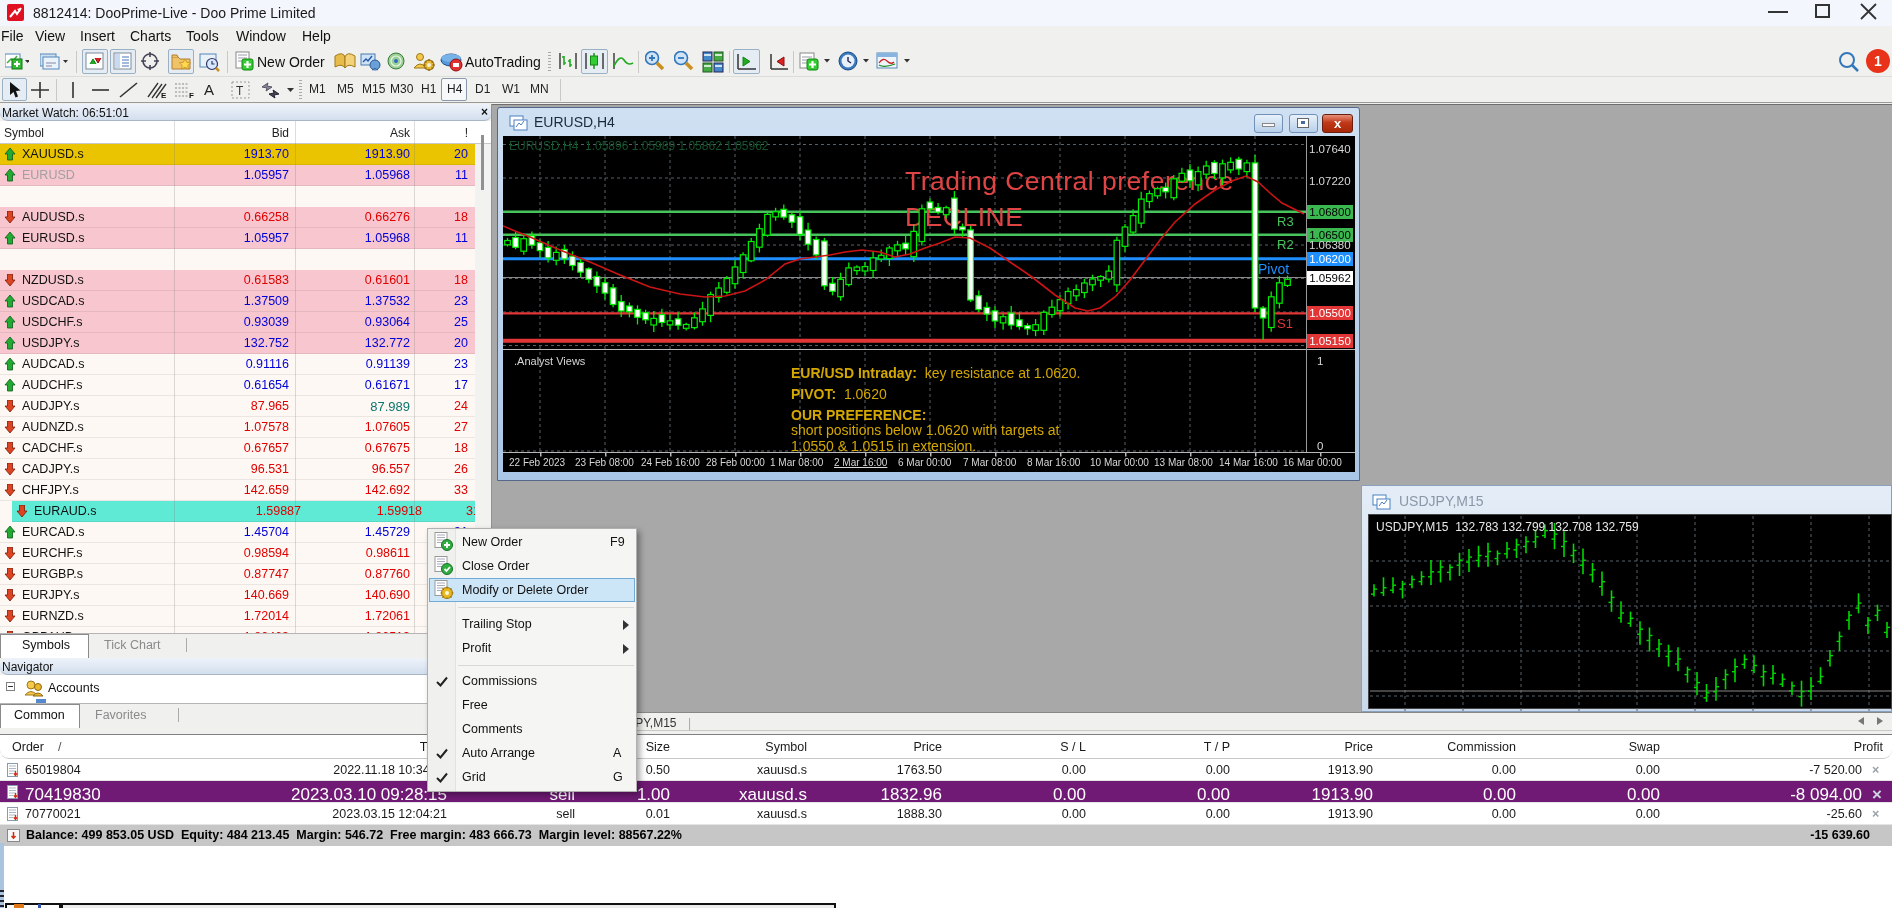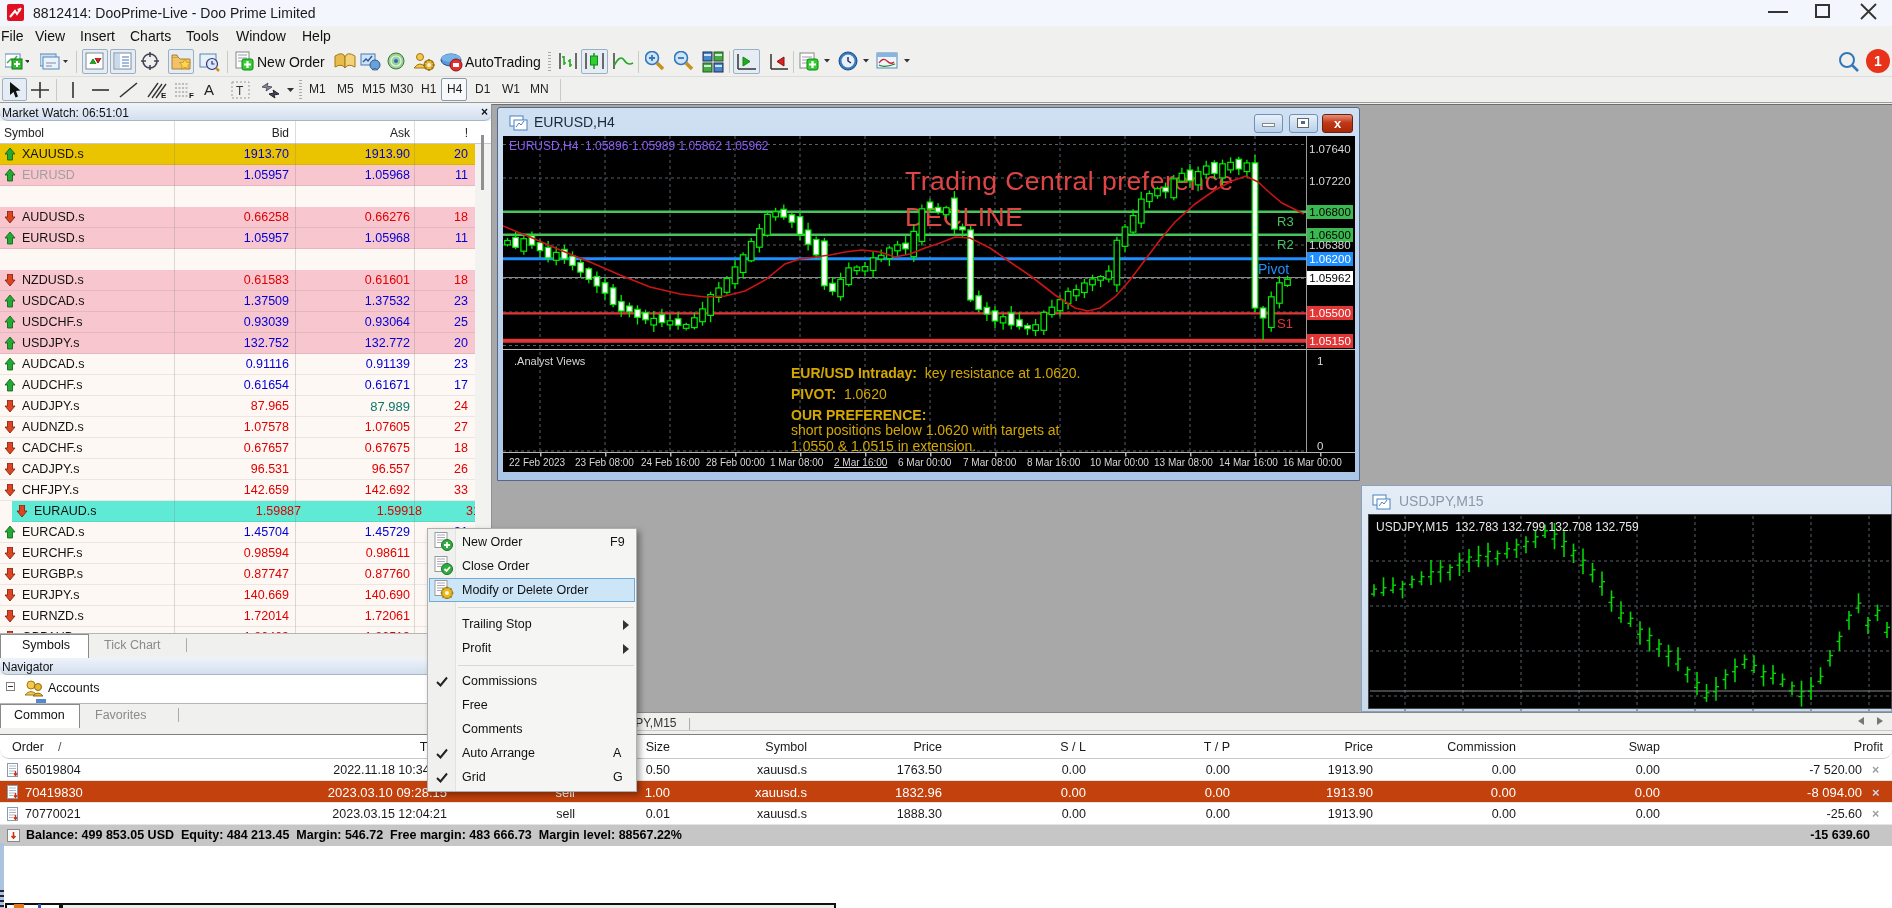--- a/index.html
+++ b/index.html
@@ -716,21 +716,21 @@
     <rect x="773.6" y="146.8" width="5.6" height="20.4" fill="#000000" stroke="#00ef00" stroke-width="1.2"></rect>
     <line x1="784.5" y1="139.6" x2="784.5" y2="151.0" stroke="#00ef00" stroke-width="1.3"></line>
     <rect x="781.7" y="143.3" width="5.6" height="6.1" fill="#000000" stroke="#00ef00" stroke-width="1.2"></rect>
     <path d="M0.0,90.0 L27.0,101.0 L57.0,114.0 L87.0,126.0 L117.0,139.0 L147.0,151.0 L177.0,158.0 L202.0,161.0 L222.0,160.0 L242.0,155.0 L262.0,144.0 L282.0,128.0 L297.0,123.0 L312.0,121.0 L327.0,119.0 L342.0,116.0 L359.0,114.0 L377.0,116.0 L392.0,121.0 L407.0,118.0 L422.0,112.0 L437.0,107.0 L452.0,101.0 L467.0,102.0 L487.0,112.0 L507.0,126.0 L529.0,141.0 L552.0,159.0 L572.0,172.0 L585.0,175.0 L597.0,172.0 L612.0,161.0 L627.0,144.0 L642.0,124.0 L657.0,104.0 L672.0,86.0 L692.0,68.0 L712.0,54.0 L729.0,45.0 L743.0,40.0 L755.0,46.0 L767.0,57.0 L779.0,67.0 L791.0,73.0 L801.0,78.0" fill="none" stroke="#cc1414" stroke-width="1.6"></path>
   </svg>
 <div class="abs" style="left:1306px;top:136px;width:1px;height:316px;background:#9a9a9a;"></div>
 <div class="abs" style="left:1277px;top:214px;font-size:13px;color:#47c45c;">R3</div>
 <div class="abs" style="left:1277px;top:237px;font-size:13px;color:#47c45c;">R2</div>
 <div class="abs" style="left:1258px;top:261px;font-size:14px;color:#1f8fff;">Pivot</div>
 <div class="abs" style="left:1277px;top:316px;font-size:13px;color:#e23636;">S1</div>
-<div class="abs" style="left:509px;top:139px;font-size:12px;color:#8b5cf6;">EURUSD,H4&nbsp; 1.05896 1.05989 1.05862 1.05962</div>
+<div class="abs" style="left:509px;top:139px;font-size:12px;color:#14532d;">EURUSD,H4&nbsp; 1.05896 1.05989 1.05862 1.05962</div>
 <div class="abs" style="left:1309px;top:142px;width:44px;height:14px;color:#d8d8d8;font-size:11.5px;line-height:14px;">1.07640</div>
 <div class="abs" style="left:1309px;top:174px;width:44px;height:14px;color:#d8d8d8;font-size:11.5px;line-height:14px;">1.07220</div>
 <div class="abs" style="left:1307px;top:205px;width:46px;height:14px;background:#3bb84f;color:#000;font-size:11.5px;line-height:14px;text-align:center;">1.06800</div>
 <div class="abs" style="left:1307px;top:228px;width:46px;height:14px;background:#3bb84f;color:#000;font-size:11.5px;line-height:14px;text-align:center;">1.06500</div>
 <div class="abs" style="left:1309px;top:238px;width:44px;height:14px;color:#d8d8d8;font-size:11.5px;line-height:14px;">1.06380</div>
 <div class="abs" style="left:1307px;top:252px;width:46px;height:14px;background:#1f8fff;color:#fff;font-size:11.5px;line-height:14px;text-align:center;">1.06200</div>
 <div class="abs" style="left:1307px;top:271px;width:46px;height:14px;background:#ffffff;color:#000;font-size:11.5px;line-height:14px;text-align:center;">1.05962</div>
 <div class="abs" style="left:1307px;top:306px;width:46px;height:14px;background:#e23636;color:#fff;font-size:11.5px;line-height:14px;text-align:center;">1.05500</div>
 <div class="abs" style="left:1307px;top:334px;width:46px;height:14px;background:#e23636;color:#fff;font-size:11.5px;line-height:14px;text-align:center;">1.05150</div>
 <svg class="abs" style="left:503px;top:352px;" width="803" height="100">
@@ -1027,21 +1027,21 @@
     <span class="abs r" style="left:637px;top:4px;width:170px;">xauusd.s</span>
     <span class="abs r" style="left:772px;top:4px;width:170px;">1763.50</span>
     <span class="abs r" style="left:916px;top:4px;width:170px;">0.00</span>
     <span class="abs r" style="left:1060px;top:4px;width:170px;">0.00</span>
     <span class="abs r" style="left:1203px;top:4px;width:170px;">1913.90</span>
     <span class="abs r" style="left:1346px;top:4px;width:170px;">0.00</span>
     <span class="abs r" style="left:1490px;top:4px;width:170px;">0.00</span>
     <span class="abs r" style="left:1692px;top:4px;width:170px;">-7 520.00</span>
     <span class="abs" style="left:1872px;top:4px;color:#9aa0a6;font-weight:bold;">×</span>
   </div>
-<div class="abs" style="left:0;top:781px;width:1892px;height:22px;background:#c2410c;border-bottom:1px solid #e4e4e4;font-size:13px;color:#fff;">
+<div class="abs" style="left:0;top:781px;width:1892px;height:22px;background:#701a75;border-bottom:1px solid #e4e4e4;font-size:17px;color:#fff;">
     <svg class="abs" style="left:7px;top:4px;" width="13" height="14">
       <rect x="0.5" y="0.5" width="10" height="13" fill="#fff" stroke="#8a9ab0"></rect>
       <path d="M2 3 h7 M2 5.5 h7 M2 8 h7 M2 10.5 h4" stroke="#aab8c8" stroke-width="1"></path>
       <path d="M8.5 8 v4 M6.8 10.4 L8.5 12.4 l1.7 -2" stroke="#d03010" stroke-width="1.4" fill="none"></path>
     </svg>
     <span class="abs" style="left:25px;top:4px;">70419830</span>
     <span class="abs r" style="left:277px;top:4px;width:170px;">2023.03.10 09:28:15</span>
     <span class="abs r" style="left:405px;top:4px;width:170px;">sell</span>
     <span class="abs r" style="left:500px;top:4px;width:170px;">1.00</span>
     <span class="abs r" style="left:637px;top:4px;width:170px;">xauusd.s</span>

